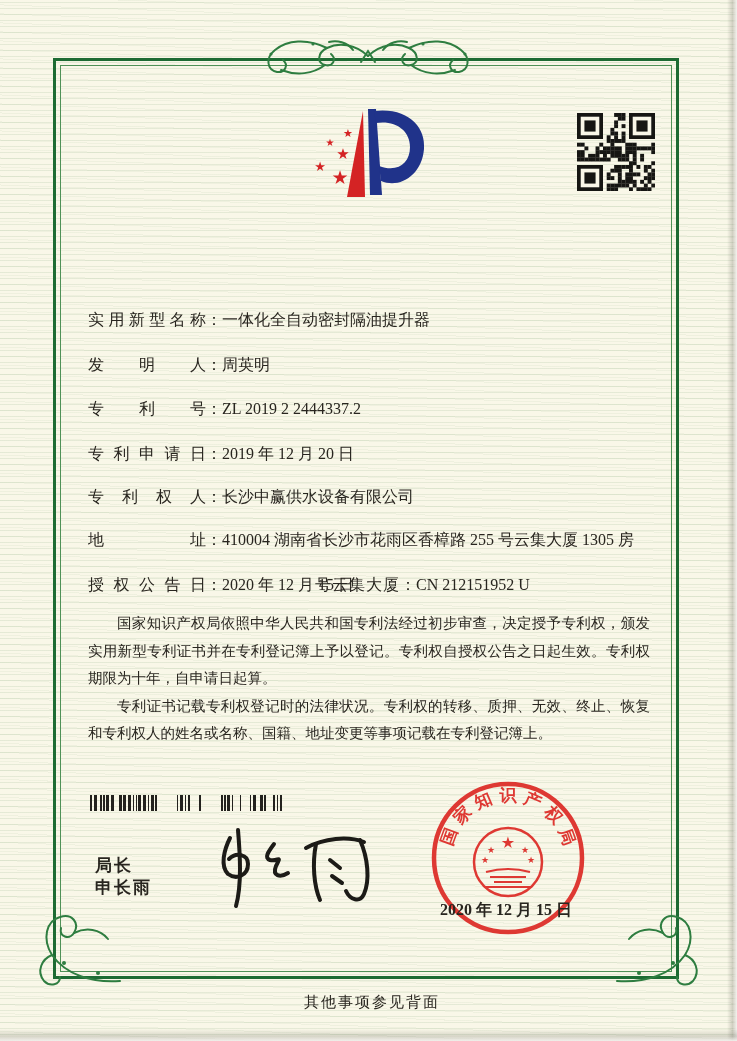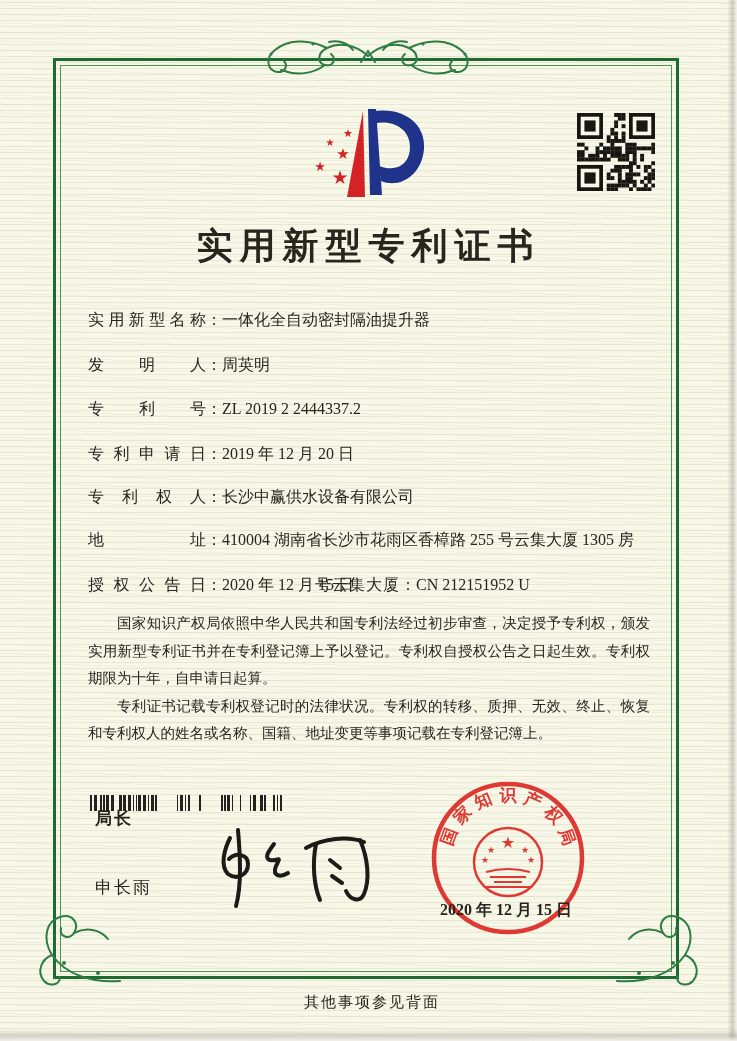--- a/index.html
+++ b/index.html
@@ -28,22 +28,22 @@
   .title{left:0;right:0;top:222px;text-align:center;font-size:36px;font-weight:bold;
     letter-spacing:7px;}
   .row{left:88px;font-size:16px;white-space:nowrap;}
   .flabel{display:inline-block;width:118px;text-align:justify;text-align-last:justify;}
   .fvalue{}
   .grant-right{position:absolute;left:227px;top:0;white-space:nowrap;}
   .grant-right .flabel{width:auto;text-align:left;text-align-last:auto;letter-spacing:1px;}
   .body-text{left:88px;top:610px;width:562px;font-size:14.5px;line-height:27.5px;
     text-align:justify;}
   .body-text p{margin:0;text-indent:2em;}
-  .officer-title{left:95px;top:807px;font-size:17px;letter-spacing:2px;font-weight:bold;}
-  .officer-name{left:95px;top:876px;font-size:17px;letter-spacing:2px;font-weight:normal;}
+  .officer-title{left:95px;top:854px;font-size:17px;letter-spacing:2px;font-weight:bold;}
+  .officer-name{left:95px;top:876px;font-size:17px;letter-spacing:2px;font-weight:bold;}
   .seal-date{left:440px;top:900px;font-size:16px;font-weight:bold;z-index:5;}
   .page-num{left:238px;width:200px;top:947px;font-size:14px;text-align:center;letter-spacing:1px;}
   .back-note{left:262px;width:220px;top:993px;font-size:15px;text-align:center;letter-spacing:2px;}
   svg{display:block;}
   .sigsvg path{stroke:#1c1b17;stroke-width:4;fill:none;stroke-linecap:round;stroke-linejoin:round;}
   .orn path{stroke:var(--ornament-green);stroke-width:2;fill:none;stroke-linecap:round;}
   .orn circle{fill:var(--ornament-green);}
   .sealsvg{opacity:.93;}
 </style>
 </head>
@@ -243,21 +243,20 @@
       <rect x="3.7142857142857144" y="3.7142857142857144" width="18.571428571428573" height="18.571428571428573" fill="#f9f7e8"></rect>
       <rect x="7.428571428571429" y="7.428571428571429" width="11.142857142857142" height="11.142857142857142" fill="#161613"></rect>
       <rect x="52" y="0" width="26" height="26" fill="#161613"></rect>
       <rect x="55.714285714285715" y="3.7142857142857144" width="18.571428571428573" height="18.571428571428573" fill="#f9f7e8"></rect>
       <rect x="59.42857142857143" y="7.428571428571429" width="11.142857142857142" height="11.142857142857142" fill="#161613"></rect>
       <rect x="0" y="52" width="26" height="26" fill="#161613"></rect>
       <rect x="3.7142857142857144" y="55.714285714285715" width="18.571428571428573" height="18.571428571428573" fill="#f9f7e8"></rect>
       <rect x="7.428571428571429" y="59.42857142857143" width="11.142857142857142" height="11.142857142857142" fill="#161613"></rect>
     </svg>
 
-  <div class="abs title">实用新型专利证书</div>
 
   <div class="abs row" style="top:310px">
     <span class="flabel">实用新型名称</span><span>：</span><span class="fvalue">一体化全自动密封隔油提升器</span>
   </div>
   <div class="abs row" style="top:355px">
     <span class="flabel">发明人</span><span>：</span><span class="fvalue">周英明</span>
   </div>
   <div class="abs row" style="top:399px">
     <span class="flabel">专利号</span><span>：</span><span class="fvalue">ZL 2019 2 2444337.2</span>
   </div>

